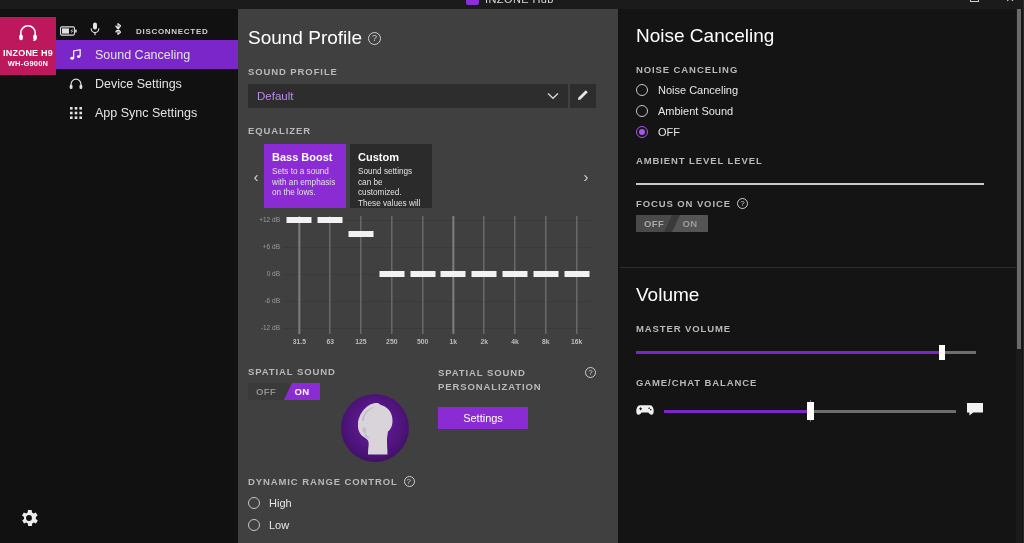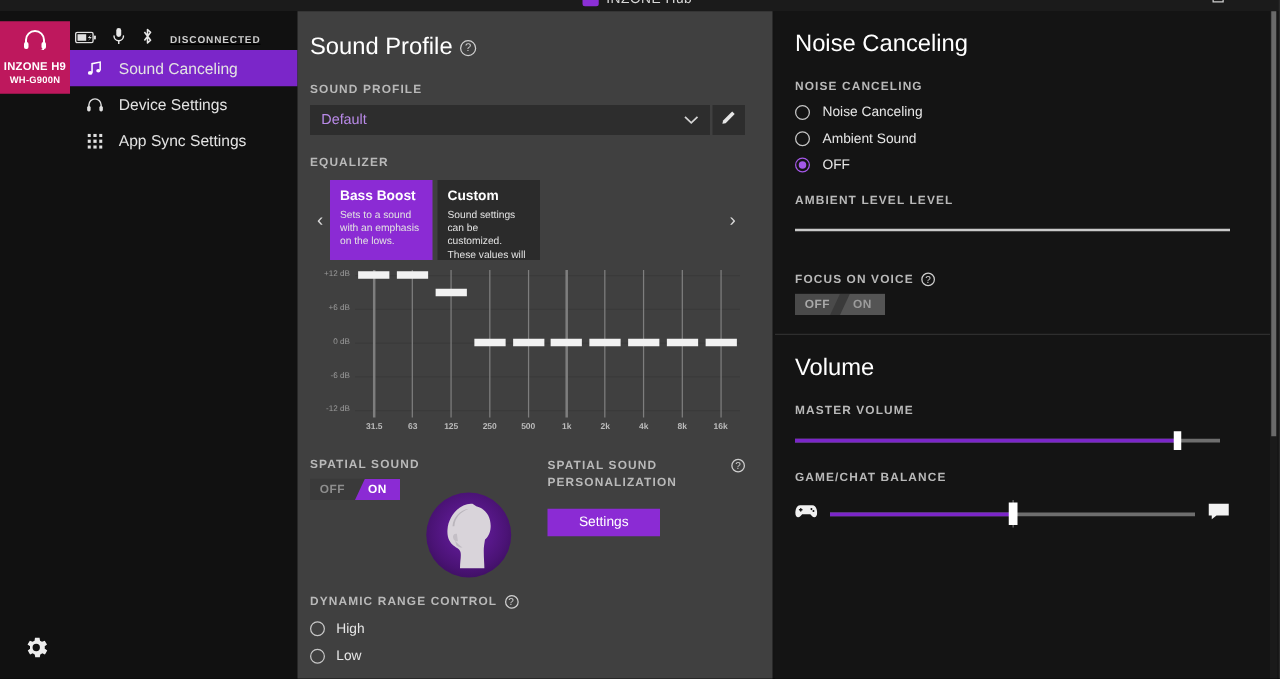--- a/index.html
+++ b/index.html
@@ -44,21 +44,21 @@
     background: #be185d;
     display: flex; flex-direction: column; align-items: center; justify-content: center;
     gap: 1px;
   }
   .device-tile .hs { margin-bottom: 2px; }
   .device-name { font-size: 9px; font-weight: bold; color: #fff; letter-spacing: .2px; }
   .device-model { font-size: 7.5px; font-weight: bold; color: #fff; letter-spacing: .2px; }
 
   .statusbar {
     position: absolute; left: 60px; top: 13px;
-    display: flex; align-items: center; gap: 13px; height: 18px; text-decoration: underline;
+    display: flex; align-items: center; gap: 13px; height: 18px;
   }
   .status-text { font-size: 8px; font-weight: bold; color: #cfcfcf; letter-spacing: .7px; }
 
   .nav { position: absolute; left: 56px; top: 31px; width: 182px; }
   .nav-item {
     display: flex; align-items: center; gap: 12px;
     height: 29px; padding-left: 12px;
     color: #e3e3e3; font-size: 12.5px;
   }
   .nav-item.active { background: #7b26c9; }
@@ -191,21 +191,21 @@
   }
   .right-pane { padding: 16px 0 0 16px; }
   .divider { height: 1px; background: #2e2e2e; width: 396px; }
   .right-title { font-size: 19px; color: #fff; }
 
   .nc-radio-row { display: flex; align-items: center; gap: 10px; margin-top: 9px; }
 
   .amb-slider { margin-top: 12px; width: 348px; height: 12px; position: relative; }
   .amb-track { position: absolute; top: 5px; left: 0; width: 348px; height: 2px; background: #c9c9c9; }
 
-  .focus-label { margin-top: 28px; display: flex; align-items: center; gap: 6px; }
+  .focus-label { margin-top: 8px; display: flex; align-items: center; gap: 6px; }
 
   
   .vol-slider { position: relative; margin-top: 10px; width: 340px; height: 16px; }
   .vol-track-bg { position: absolute; top: 7px; left: 0; width: 340px; height: 2.5px; background: #6e6e6e; }
   .vol-track-fill { position: absolute; top: 7px; left: 0; height: 2.5px; background: #7b26c9; }
   .vol-thumb { position: absolute; top: 1px; width: 6px; height: 15px; background: #fff; }
 
   .balance-row { position: relative; margin-top: 12px; width: 348px; height: 22px; display: flex; align-items: center; }
   .bal-slider { position: relative; flex: 1; height: 22px; margin: 0 10px; }
   .bal-track-bg { position: absolute; top: 10px; left: 0; right: 0; height: 2.5px; background: #6e6e6e; }

